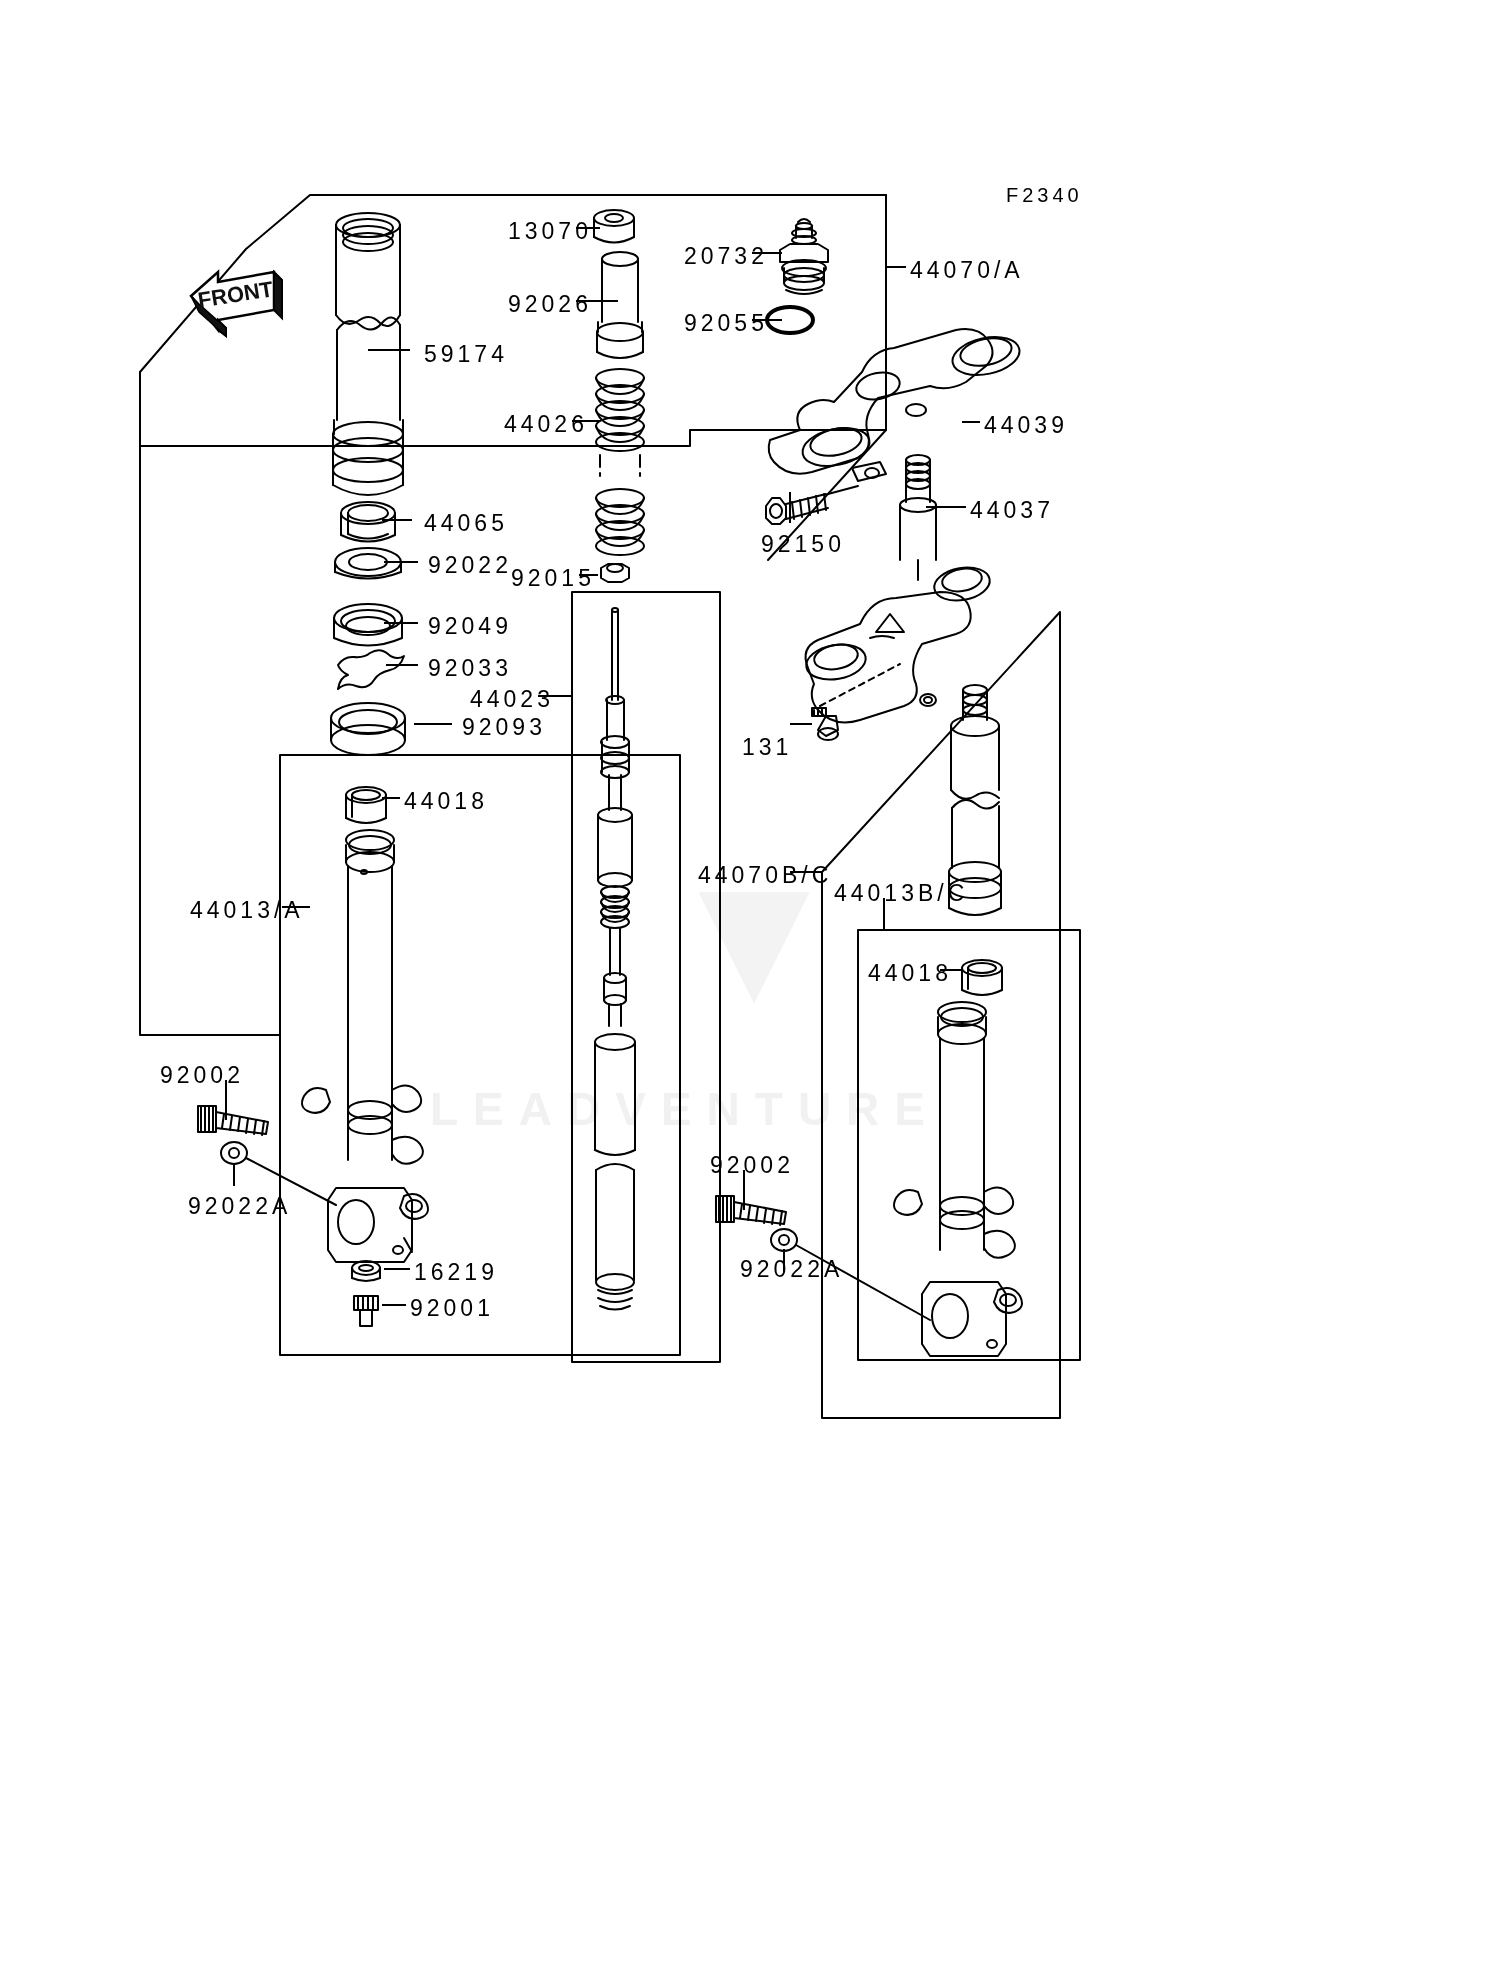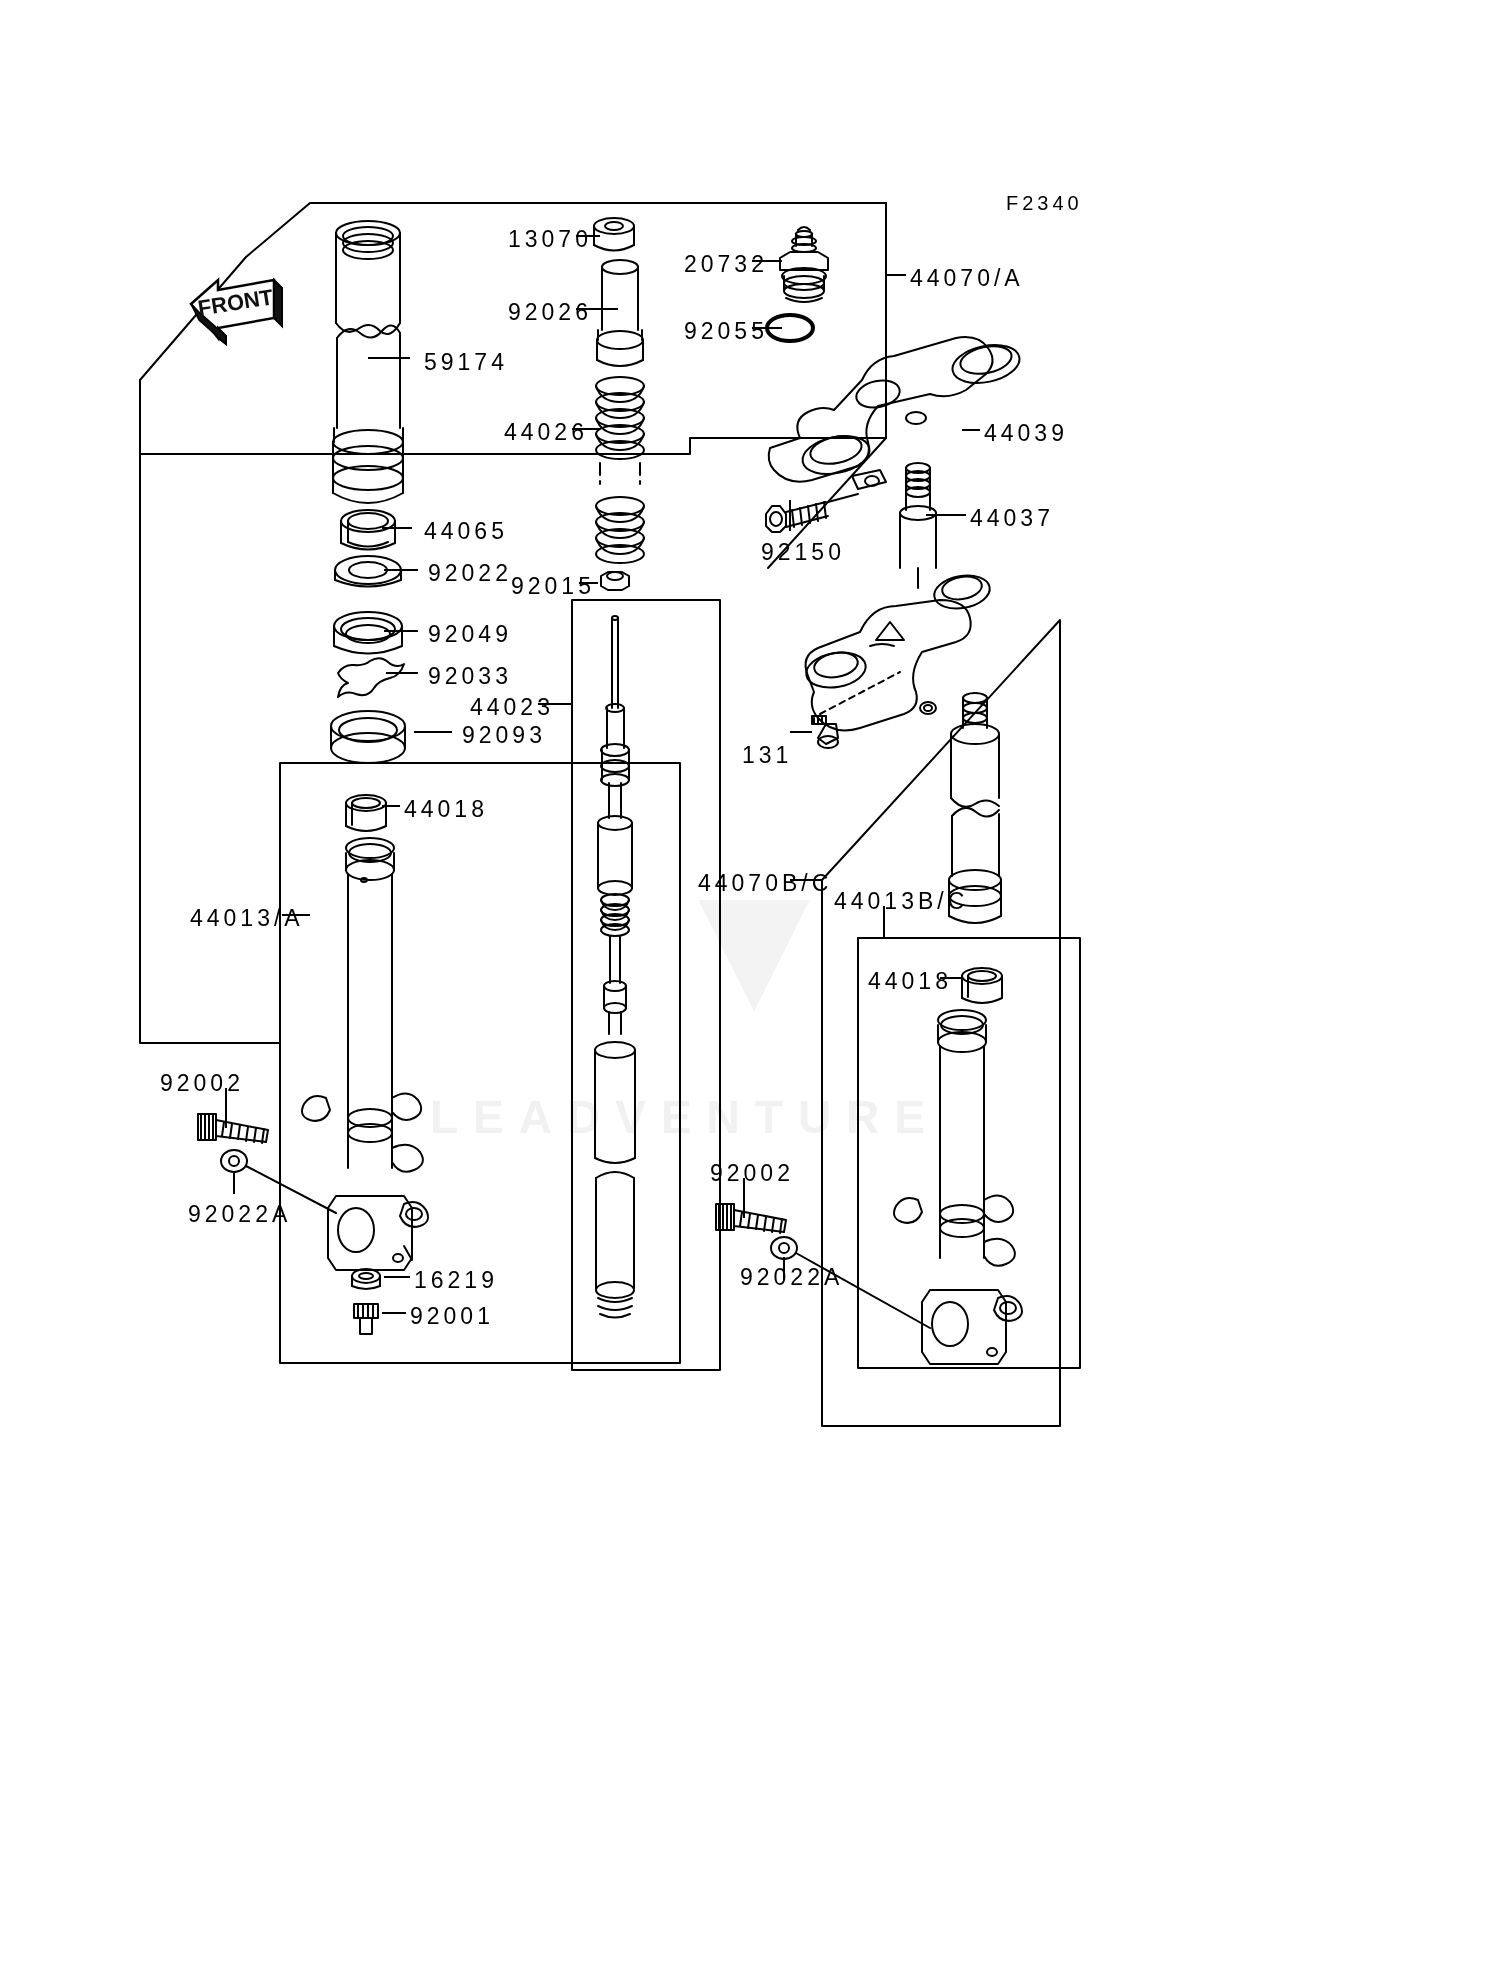--- a/index.html
+++ b/index.html
@@ -1,17 +1,17 @@
 <!DOCTYPE html>
 <html><head>
 <meta charset="utf-8">
 <style>
   html,body{margin:0;padding:0;background:#ffffff;}
   body{width:1500px;height:1962px;position:relative;font-family:"Liberation Sans",sans-serif;overflow:hidden;}
-  #stage{position:absolute;left:0;top:8px;width:1500px;height:1532px;}
+  #stage{position:absolute;left:0;top:0;width:1500px;height:1532px;}
   .lbl{position:absolute;font-family:"Liberation Sans",sans-serif;font-size:23px;letter-spacing:4px;color:#000;white-space:nowrap;font-weight:400;}
   #footer{position:absolute;left:0;top:1900px;width:1500px;text-align:center;font-size:24px;font-family:"Liberation Serif",serif;color:#000;letter-spacing:.5px;}
   #figno{position:absolute;right:0;top:0;font-size:20px;letter-spacing:4px;}
   .wm{position:absolute;color:#f0f0f0;font-weight:bold;pointer-events:none;user-select:none;}
   #wm-text{left:430px;top:1082px;font-size:46px;letter-spacing:15px;color:#f1f1f1;}
   #wm-mark{left:660px;top:840px;font-size:190px;color:#f3f3f3;line-height:1;}
   svg{position:absolute;left:0;top:0;overflow:visible;}
   #frontarrow{position:absolute;left:186px;top:258px;width:100px;height:70px;}
 </style>
 </head>

